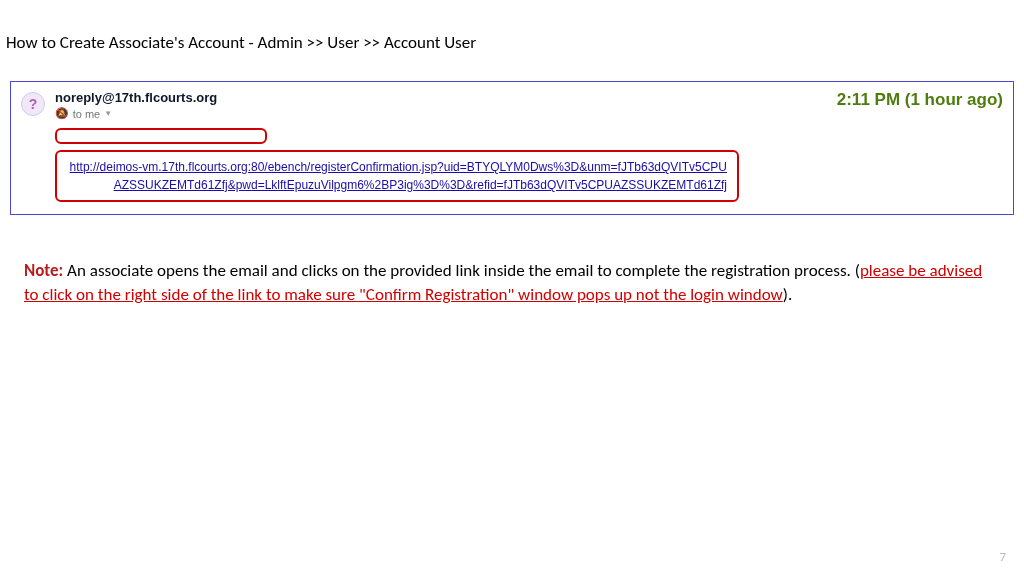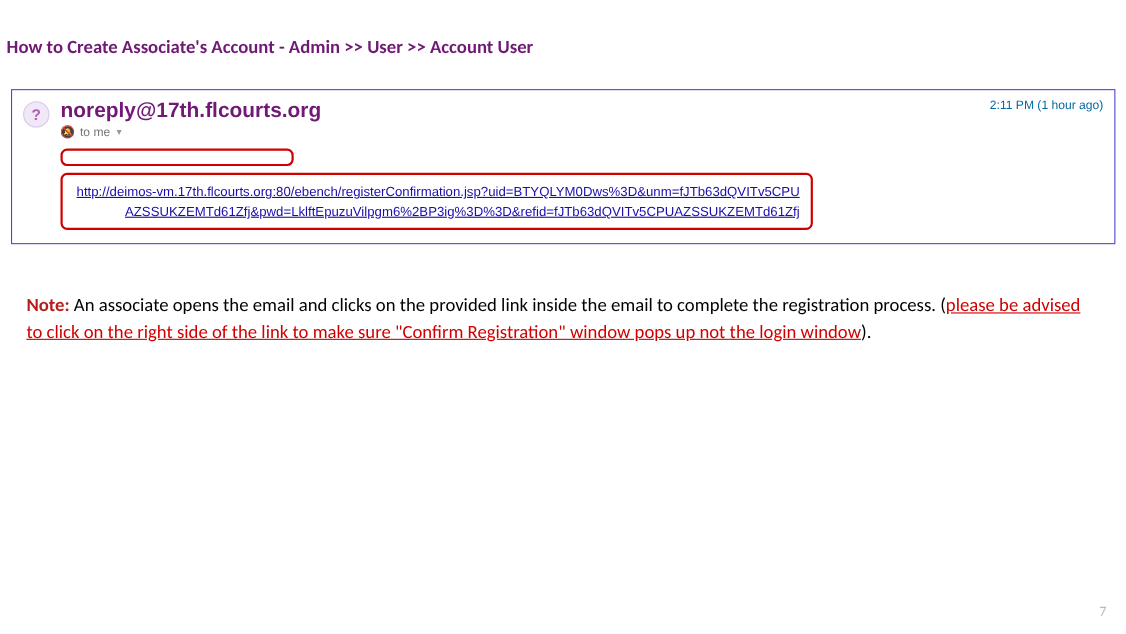--- a/index.html
+++ b/index.html
@@ -5,22 +5,22 @@
   body {
     margin: 0;
     padding: 0;
     width: 1024px;
     height: 576px;
     font-family: Calibri, Arial, sans-serif;
     background: #fff;
     position: relative;
   }
   .page-title {
-    color: #701a75;
-    font-weight: bold;
+    color: #000000;
+    font-weight: normal;
     font-size: 17px;
     padding: 32px 0 0 6px;
   }
   .email-box {
     border: 1px solid #4a4ad0;
     margin: 28px 10px 0 10px;
     padding: 8px 10px 12px 10px;
     font-family: Arial, sans-serif;
     color: #222;
     position: relative;
@@ -41,42 +41,43 @@
     font-size: 14px;
     display: flex;
     align-items: center;
     justify-content: center;
     margin-right: 10px;
     margin-top: 2px;
   }
   .sender-block { flex: 1; }
   .sender {
     font-weight: bold;
-    font-size: 19px;
-    color: #701a75;
+    font-size: 13px;
+    color: #0f172a;
   }
   .to-line {
     font-size: 11px;
     color: #777;
     margin-top: 2px;
     display: flex;
     align-items: center;
     gap: 4px;
   }
   .mute-icon {
     color: #c9302c;
     font-size: 11px;
   }
   .chevron {
     font-size: 8px;
     color: #999;
   }
   .timestamp {
-    font-size: 11px;
-    color: #0369a1;
+    font-size: 17px;
+    color: #4d7c0f;
+    font-weight: bold;
   }
   .email-body {
     margin-left: 34px;
     font-size: 12px;
     color: #333;
   }
   .body-line {
     margin: 12px 0;
   }
   .cred-box {

